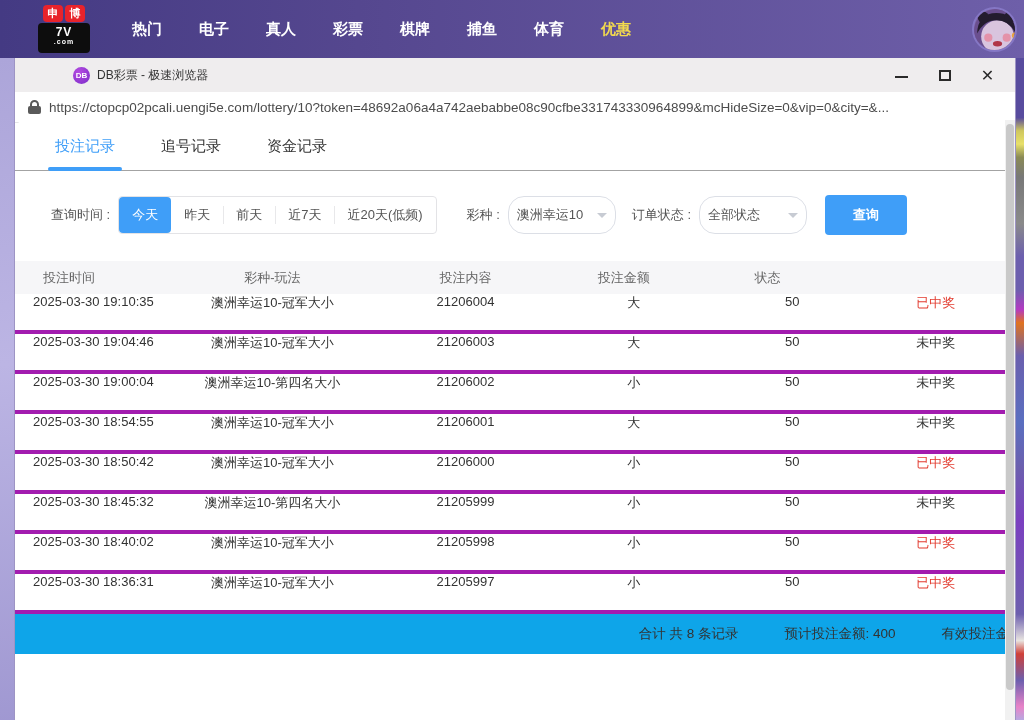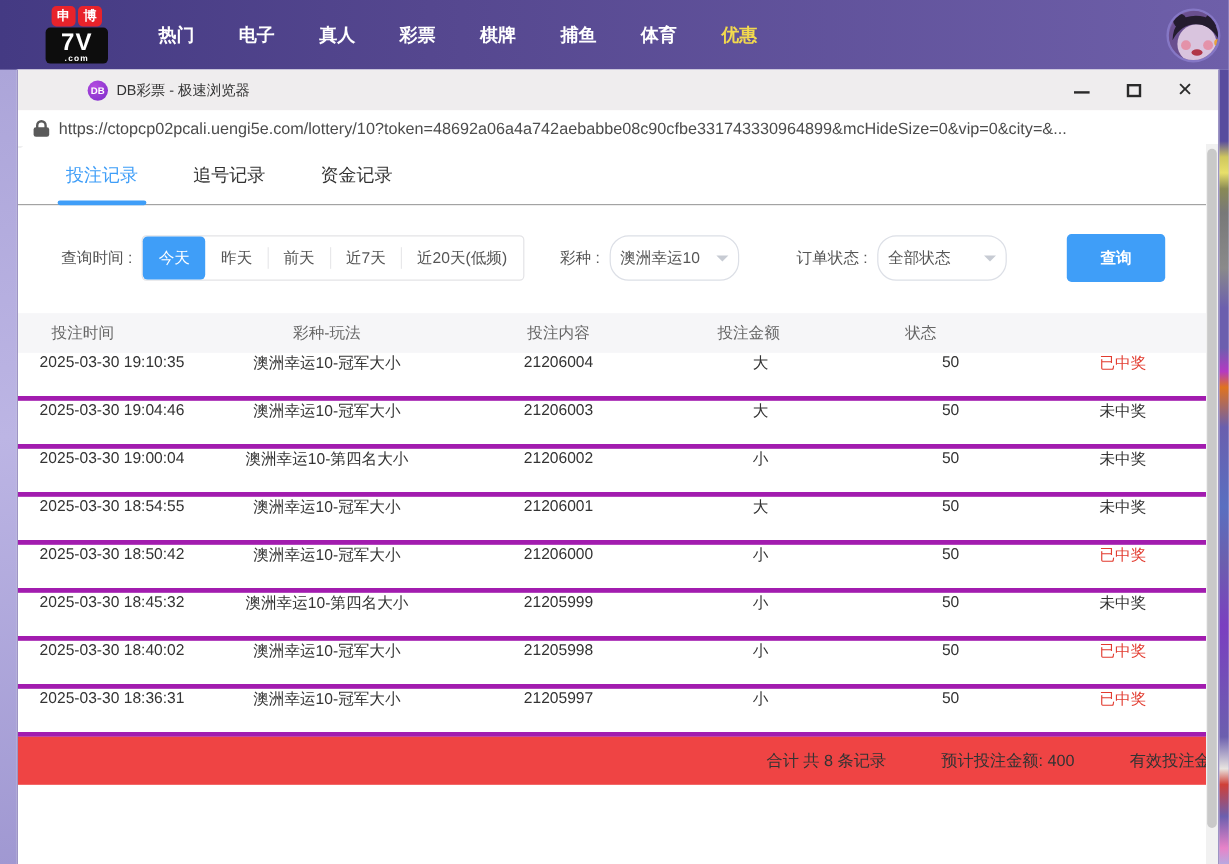--- a/index.html
+++ b/index.html
@@ -13,21 +13,21 @@
   
   .navbar { position:absolute; top:0; left:0; width:1024px; height:58px;
     background:linear-gradient(90deg,#443a83 0%,#55478f 35%,#6e5fa9 100%);
     display:flex; align-items:center; padding-left:38px; z-index:1; }
   .logo { width:52px; margin-right:42px; }
   .logo-top { display:flex; gap:2px; justify-content:center; margin-bottom:1px; }
   .logo-sq { width:20px; height:17px; background:#e8232b; color:#fff; border-radius:4px;
     font-size:11px; font-weight:bold; display:flex; align-items:center; justify-content:center; }
   .logo-box { width:52px; height:30px; background:#0d0d0d; border-radius:4px; color:#fff;
     text-align:center; line-height:1; padding-top:3px; }
-  .logo-main { font-size:20px; font-weight:bold; letter-spacing:1px; }
+  .logo-main { font-size:12px; font-weight:bold; letter-spacing:1px; }
   .logo-suffix { font-size:7px; font-weight:bold; letter-spacing:1px; }
   .nav-items { display:flex; gap:37px; }
   .nav-item { color:#fff; font-size:15px; font-weight:bold; cursor:pointer; }
   .nav-item.active { color:#f2d94e; }
   .avatar { position:absolute; right:7px; top:7px; width:45px; height:45px; border-radius:50%;
     overflow:hidden; border:2px solid #8577c5; background:#7a5e9e; }
 
   
   .desk-right { position:absolute; top:58px; right:0; width:8px; height:662px; z-index:0;
     background:linear-gradient(180deg,
@@ -76,40 +76,40 @@
   .filters { display:flex; align-items:center; margin:24px 0 0 36px; font-size:13px; color:#555; }
   .filter-label { margin-right:8px; }
   .time-group { display:flex; align-items:stretch; border:1px solid #e3e3e6; border-radius:4px; margin-right:30px; }
   .time-opt { padding:9px 13px; color:#555; cursor:pointer; position:relative; white-space:nowrap; }
   .time-opt + .time-opt::before { content:""; position:absolute; left:0; top:9px; bottom:9px;
     width:1px; background:#e8e8ea; }
   .time-opt.selected { background:#3f9ef8; color:#fff; border-radius:4px; }
   .time-opt.selected + .time-opt::before { display:none; }
   .select { display:flex; align-items:center; justify-content:space-between;
     border:1px solid #dcdfe6; border-radius:16px; padding:9px 8px; min-width:108px;
-    color:#555; cursor:pointer; margin-right:48px; white-space:nowrap; }
+    color:#555; cursor:pointer; margin-right:16px; white-space:nowrap; }
   .caret { width:0; height:0; border-left:5px solid transparent; border-right:5px solid transparent;
     border-top:5px solid #c7cbd3; margin-left:12px; }
   .query-btn { background:#3f9ef8; color:#fff; border:none; border-radius:4px;
     padding:11px 28px; font-size:13px; cursor:pointer; margin-left:2px;
     font-family:inherit;font-weight:bold; }
 
   .table { margin-top:26px; font-size:13px; }
   .thead { display:flex; height:33px; align-items:center; background:#f6f6f8; color:#666; }
   .trow { display:flex; height:40px; align-items:flex-start; color:#333; border-bottom:4px solid #a21caf; }
   .c1 { width:15%; text-align:left; padding-left:18px; }
   .thead .c1 { padding-left:28px; }
   .c2 { width:22%; text-align:center; }
   .c3 { width:17%; text-align:center; }
   .c4 { width:17%; text-align:center; }
   .c5 { width:15%; text-align:center; }
   .c6 { width:14%; text-align:center; }
   .trow .c6.won { color:#e23c30; }
 
-  .summary { height:40px; background:#ef4444; display:flex; align-items:center;
+  .summary { height:40px; background:#0ea5e9; display:flex; align-items:center;
     justify-content:flex-end; gap:46px; font-size:13.5px; color:#333; }
   .summary span:last-child { margin-right:-4px; white-space:nowrap; }
 </style>
 </head>
 <body>
 
 <div class="navbar">
   <div class="logo">
     <div class="logo-top">
       <span class="logo-sq">申</span>

